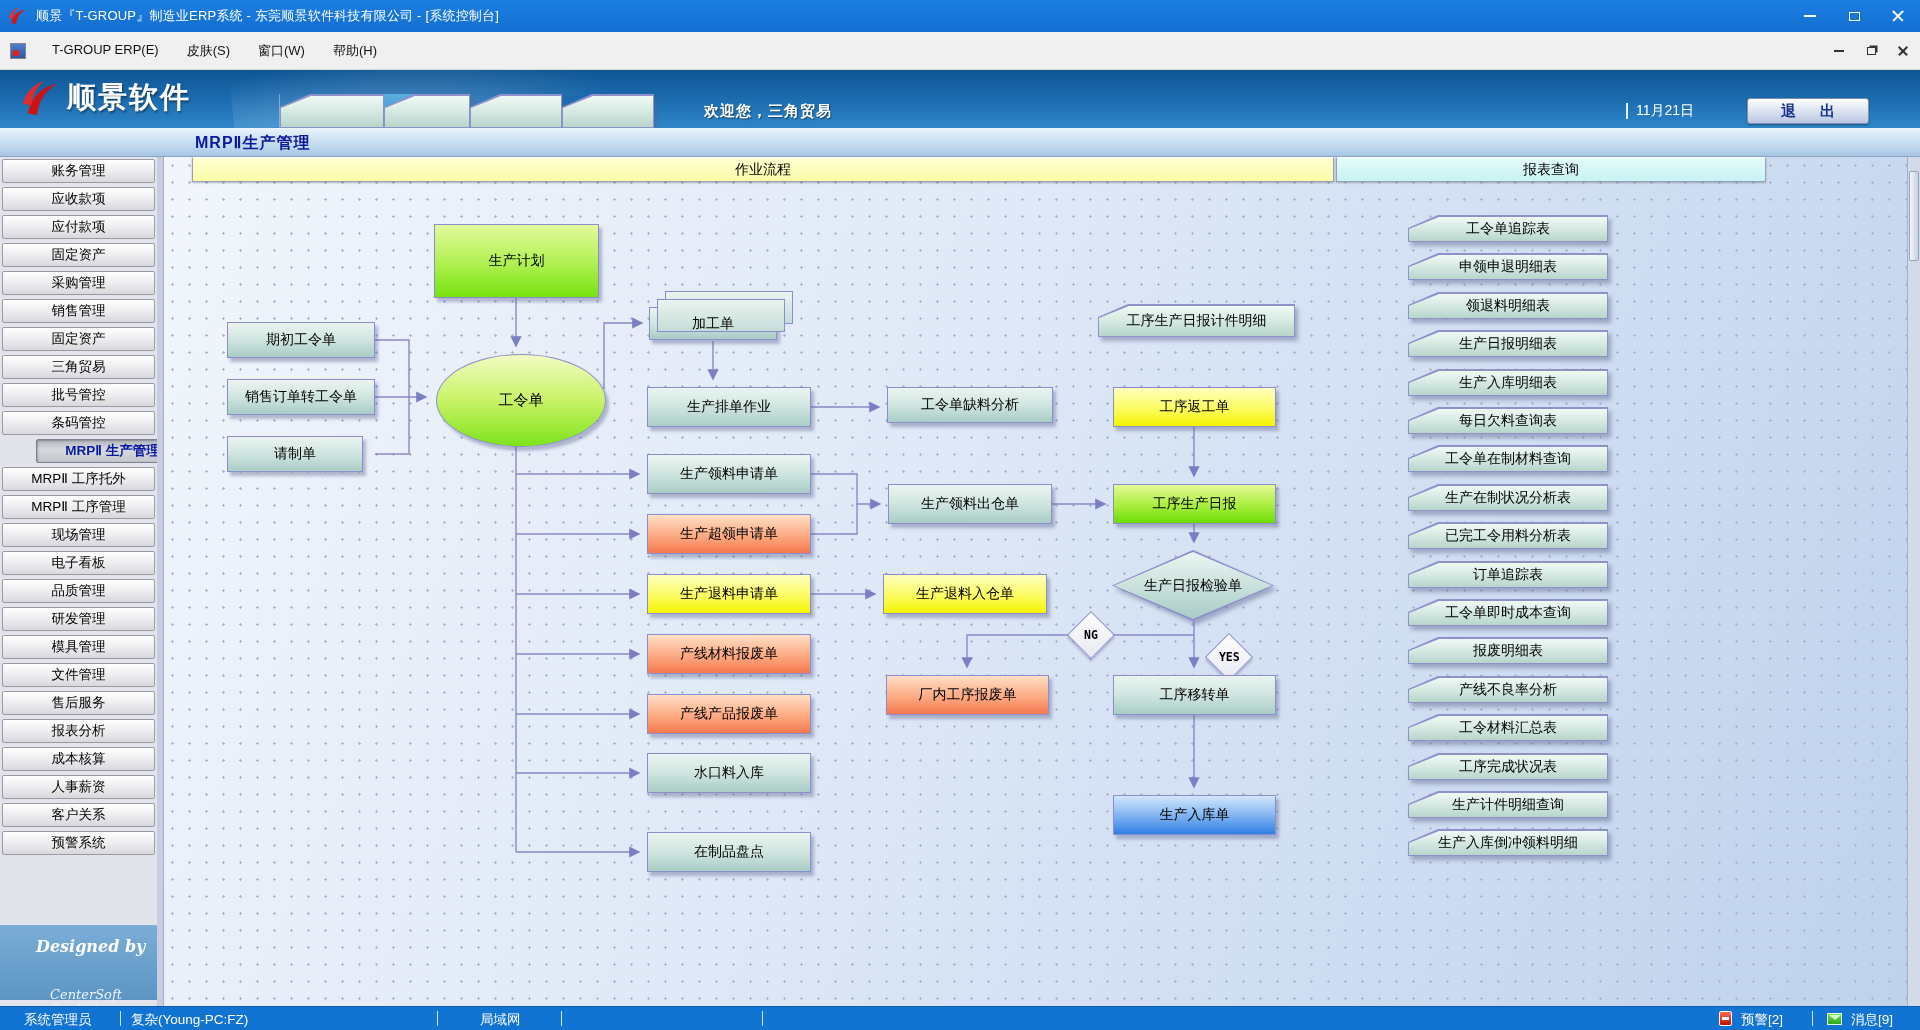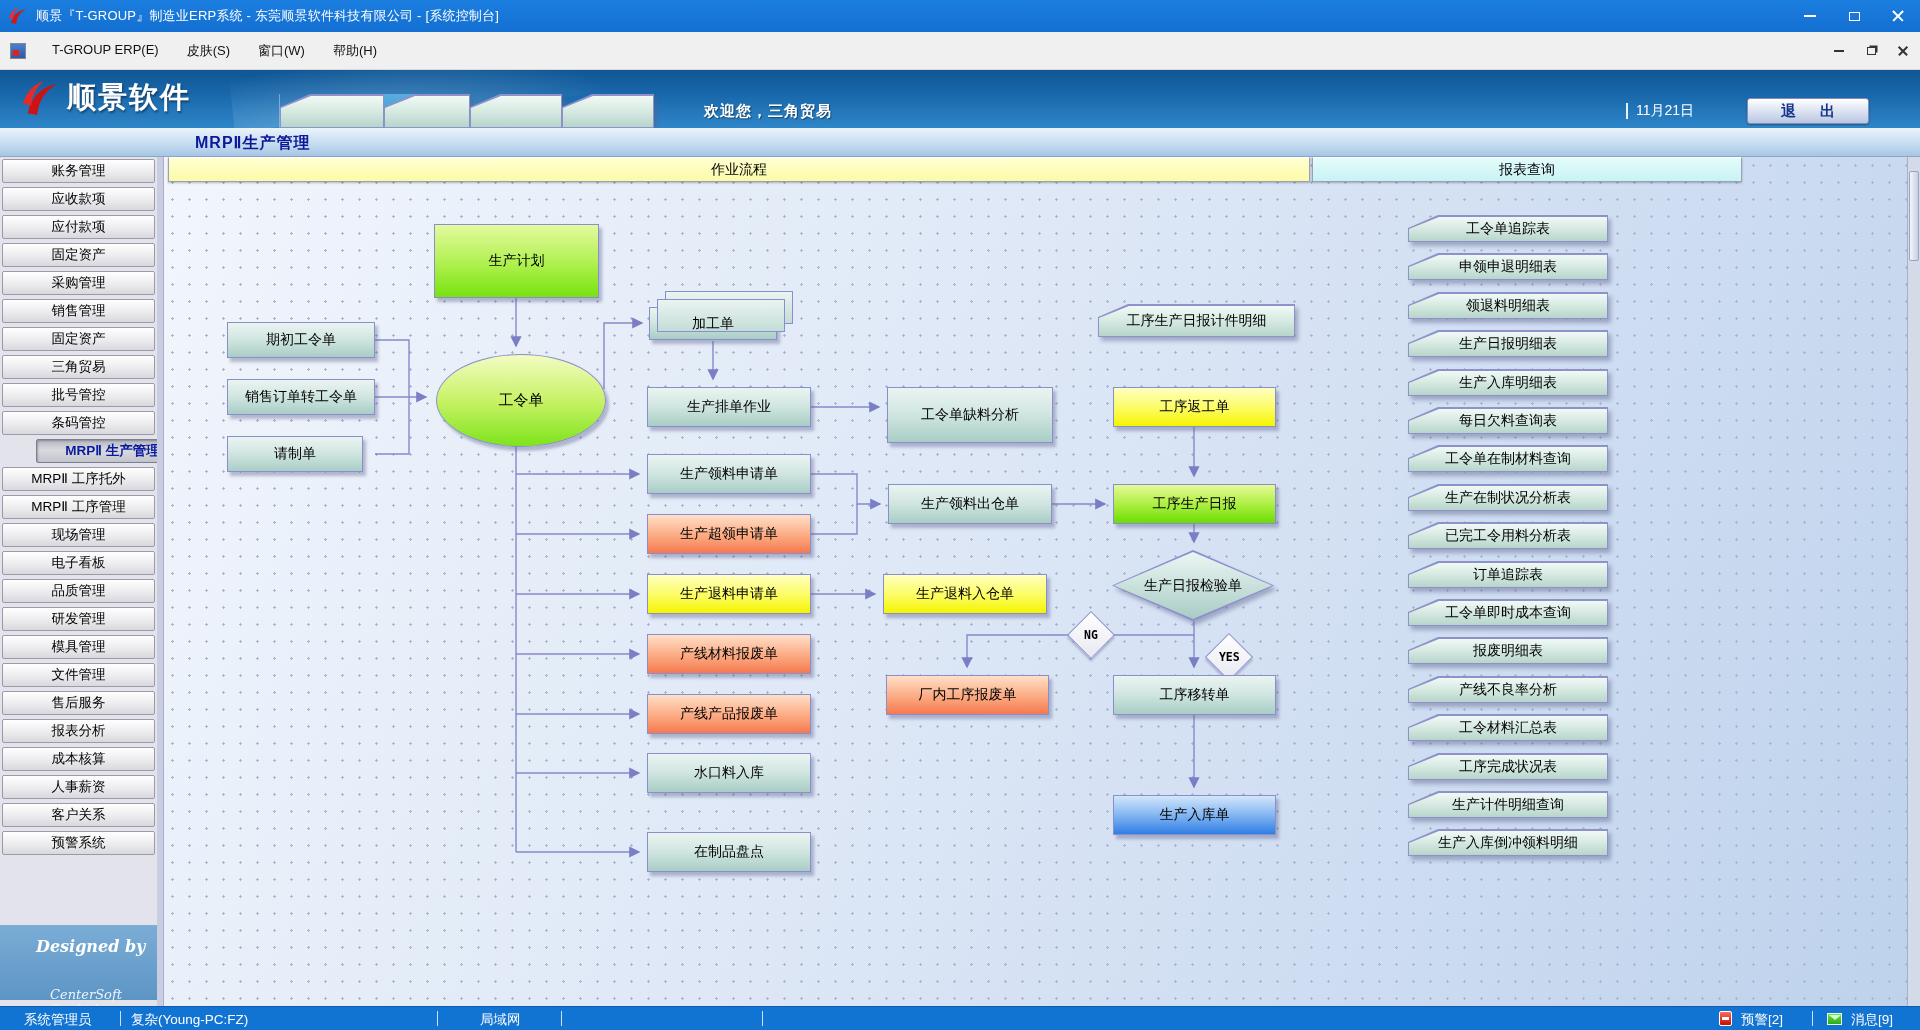--- a/index.html
+++ b/index.html
@@ -56,21 +56,21 @@
   .side-btn.selected { background:linear-gradient(#b4b7c0,#d8dade 45%,#c3c5cd); border-color:#7d7f90; color:#0a1a9e; font-weight:bold; box-shadow:inset 1px 1px 2px rgba(0,0,0,.25);margin-left:36px; }
   .designed { position:absolute; left:0; top:925px; width:157px; height:75px; background:linear-gradient(#7badd6,#5c95c4); color:#fff; }
   .designed .d1 { position:absolute; left:36px; top:12px; font-family:"DejaVu Serif",serif; font-style:italic; font-weight:bold; font-size:16px; }
   .designed .d2 { position:absolute; left:50px; top:42px; font-family:"DejaVu Serif",serif; font-style:italic; font-size:13px; color:#eaf4fd;margin-top:20px; }
 
   
   .canvas { position:absolute; left:164px; top:157px; width:1756px; height:849px;
     background-image:radial-gradient(circle, #a9b6d2 1px, rgba(0,0,0,0) 1.2px),
       linear-gradient(115deg,#f2f6fc 0%,#dde7f6 45%,#bed2ec 100%);
     background-size:17px 17px,100% 100%; }
-  .sec-hd { position:absolute; top:0; height:25px; display:flex; align-items:center; justify-content:center; font-size:14px; color:#000; border:1px solid #9aa0b8; border-top-color:#ffffff; box-shadow:0 1px 2px rgba(0,0,0,.25); }
+  .sec-hd { position:absolute; top:0; height:25px; display:flex; align-items:center; justify-content:center; font-size:14px; color:#000; border:1px solid #9aa0b8; border-top-color:#ffffff; box-shadow:0 1px 2px rgba(0,0,0,.25);margin-left:24px; }
   .sec-hd.proc { left:4px; width:1142px; background:linear-gradient(#ffffd2,#fbfba6); }
   .sec-hd.rep  { left:1148px; width:430px; background:linear-gradient(#e4fbfb,#c8f3f4); }
   .vscroll { position:absolute; right:0; top:0; width:13px; height:849px; background:#d3dae8; border-left:1px solid #a8b0c6; }
   .vscroll .thumb { position:absolute; left:1px; top:14px; width:10px; height:90px; background:linear-gradient(90deg,#f3f6fb,#c6d0e2); border:1px solid #9aa4be; border-radius:2px; }
 
   svg.wires { position:absolute; left:0; top:0; z-index:1; }
 
   .node { position:absolute; z-index:2; display:flex; align-items:center; justify-content:center; font-size:14px; color:#000; border:1px solid #8a8ecc; box-shadow:3px 4px 3px rgba(90,95,140,.4); text-align:center; }
   .node .node-label { position:relative; z-index:1; }
   .teal   { background:linear-gradient(#eaf4f1 0%,#d3e7e2 45%,#a9cdc6 100%); }
@@ -328,21 +328,21 @@
         </div>
         <div class="node teal" style="left: 63px; top: 222px; width: 148px; height: 36px;">
           <span class="node-label">销售订单转工令单</span>
         </div>
         <div class="node teal" style="left: 63px; top: 279px; width: 136px; height: 36px;">
           <span class="node-label">请制单</span>
         </div>
         <div class="node teal" style="left: 483px; top: 230px; width: 164px; height: 40px;">
           <span class="node-label">生产排单作业</span>
         </div>
-        <div class="node teal" style="left: 723px; top: 230px; width: 166px; height: 56px;">
+        <div class="node teal" style="left: 723px; top: 230px; width: 166px; height: 36px;">
           <span class="node-label">工令单缺料分析</span>
         </div>
         <div class="node teal" style="left: 483px; top: 297px; width: 164px; height: 40px;">
           <span class="node-label">生产领料申请单</span>
         </div>
         <div class="node orange" style="left: 483px; top: 357px; width: 164px; height: 40px;">
           <span class="node-label">生产超领申请单</span>
         </div>
         <div class="node teal" style="left: 724px; top: 327px; width: 164px; height: 40px;">
           <span class="node-label">生产领料出仓单</span>

